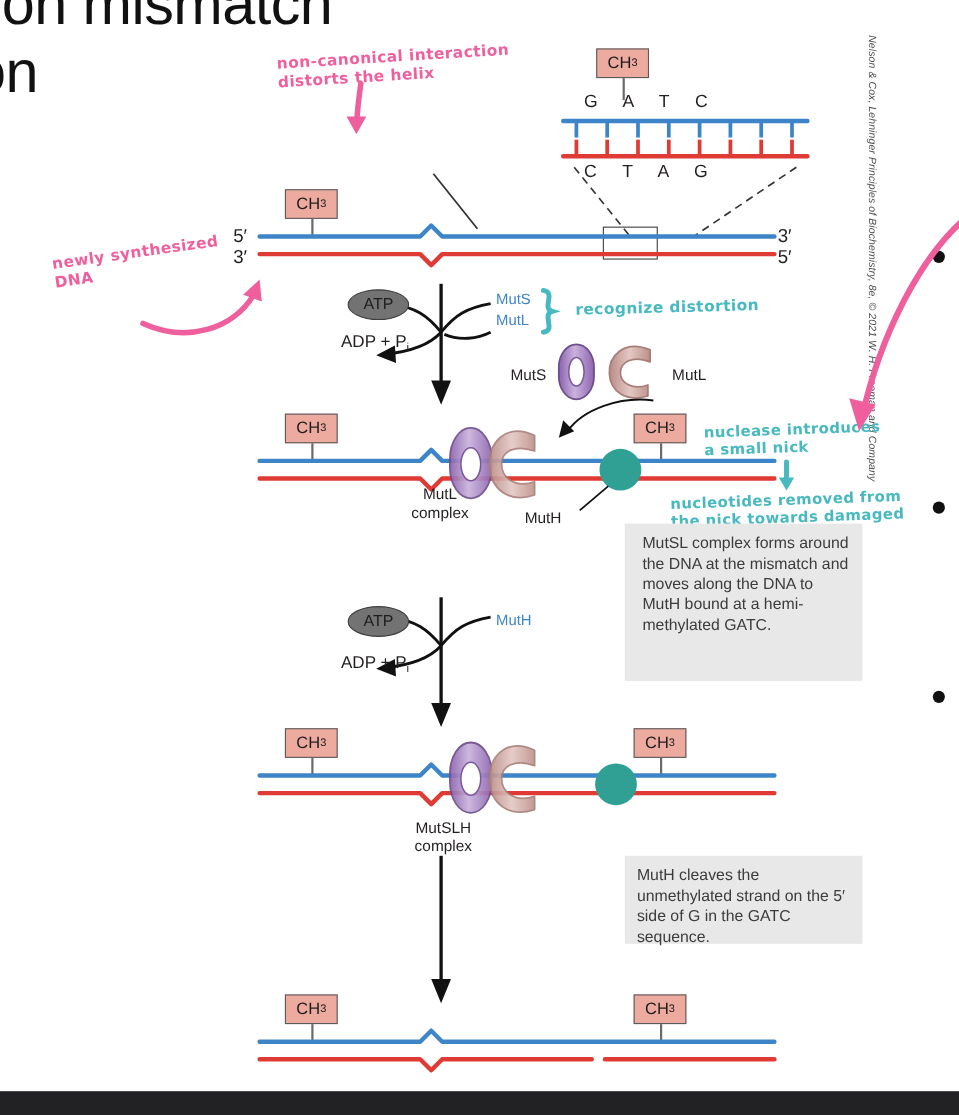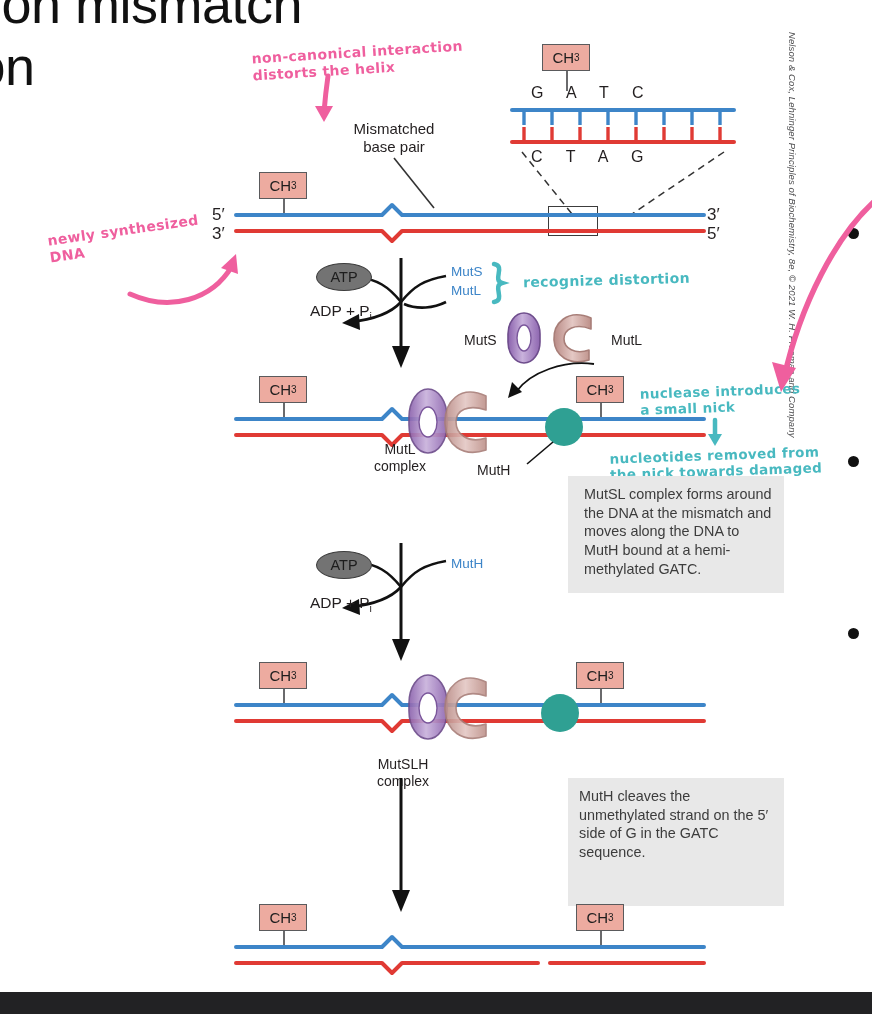--- a/index.html
+++ b/index.html
@@ -133,24 +133,20 @@
   </svg>
 
   <div class="lab" style="left:531px;top:147px;letter-spacing:9.5px;font-size:16px;">C T A G</div>
 
   <svg style="position:absolute;left:500px;top:150px;" width="240" height="80">
     <line x1="22" y1="2" x2="72" y2="64" stroke="#333" stroke-width="1.5" stroke-dasharray="7,5"></line>
     <line x1="224" y1="2" x2="132" y2="64" stroke="#333" stroke-width="1.5" stroke-dasharray="7,5"></line>
   </svg>
   <div style="position:absolute;left:548px;top:206px;width:50px;height:30px;border:1.5px solid #3c3c3c;box-sizing:border-box;"></div>
 
-  <div class="lab" style="left:334px;top:120px;text-align:center;width:120px;">
-    <span>Mismatched</span><br>
-    <span>base pair</span>
-  </div>
   <svg style="position:absolute;left:392px;top:156px;" width="60" height="58">
     <line x1="2" y1="2" x2="42" y2="52" stroke="#333" stroke-width="1.6"></line>
   </svg>
 
   <div class="ch3" style="left:259px;top:172px;">
     <span>CH</span>
       <sub>3</sub>
   </div>
   <div class="ch3-stem" style="left:283px;top:199px;height:16px;"></div>
 
@@ -263,21 +259,21 @@
   </svg>
   <div class="hand hand-teal" style="left:610px;top:447px;font-size:13.5px;transform:rotate(-2deg);">nucleotides removed from
  the nick towards damaged
           base</div>
 
   <svg style="position:absolute;left:770px;top:196px;" width="120" height="200">
     <path d="M108,2 C66,38 30,110 14,182" class="nofill" stroke="#ef5f9e" stroke-width="5.5" stroke-linecap="round"></path>
     <path d="M2,166 L11,196 L26,172 Z" fill="#ef5f9e"></path>
   </svg>
 
-  <div class="callout" style="left:568px;top:476px;width:216px;height:117px;padding-left:16px;">MutSL complex forms around the DNA at the mismatch and moves along the DNA to MutH bound at a hemi-methylated GATC.</div>
+  <div class="callout" style="left:568px;top:476px;width:216px;height:143px;padding-left:16px;">MutSL complex forms around the DNA at the mismatch and moves along the DNA to MutH bound at a hemi-methylated GATC.</div>
 
   <svg style="position:absolute;left:384px;top:543px;" width="140" height="120">
     <line x1="17" y1="0" x2="17" y2="104" stroke="#111" stroke-width="3"></line>
     <path d="M8,96 L17,118 L26,96 Z" fill="#111"></path>
     <path d="M-28,18 C-6,22 4,28 17,44" class="nofill" stroke="#111" stroke-width="2.6"></path>
     <path d="M62,18 C40,22 30,28 17,44" class="nofill" stroke="#111" stroke-width="2.6"></path>
     <path d="M17,44 C6,56 -14,62 -34,64" class="nofill" stroke="#111" stroke-width="2.6"></path>
     <path d="M-25,56 L-42,65 L-24,72 Z" fill="#111"></path>
   </svg>
   <div class="atp" style="left:316px;top:551px;">ATP</div>
@@ -304,26 +300,26 @@
 
   <svg style="position:absolute;left:406px;top:672px;" width="46" height="72">
     <rect x="3" y="3" width="38" height="64" rx="19" ry="28" fill="url(#gMutS)" stroke="#6e4d8c" stroke-width="1.6" opacity="0.92"></rect>
     <ellipse cx="22" cy="36" rx="9" ry="15" fill="#ffffff" stroke="#7a569b" stroke-width="1.4"></ellipse>
   </svg>
   <svg style="position:absolute;left:440px;top:672px;" width="62" height="72">
     <path d="M46,10 C20,-2 4,16 5,38 C6,58 22,72 46,64 L46,52 C28,58 16,48 16,36 C16,24 28,18 46,24 Z" fill="url(#gMutL)" stroke="#a87e78" stroke-width="1.6" stroke-linejoin="round" opacity="0.9"></path>
   </svg>
   <div style="position:absolute;left:541px;top:694px;width:38px;height:38px;border-radius:50%;background:#2fa093;"></div>
 
-  <div class="lab-sm" style="left:352px;top:744px;text-align:center;width:102px;margin-top:12px;">
+  <div class="lab-sm" style="left:352px;top:744px;text-align:center;width:102px;">
     <span>MutSLH</span><br>
     <span>complex</span>
   </div>
 
-  <div class="callout" style="left:568px;top:778px;width:216px;height:128px;">MutH cleaves the unmethylated strand on the 5′ side of G in the GATC sequence.</div>
+  <div class="callout" style="left:568px;top:778px;width:216px;height:80px;">MutH cleaves the unmethylated strand on the 5′ side of G in the GATC sequence.</div>
 
   <svg style="position:absolute;left:384px;top:778px;" width="40" height="136">
     <line x1="17" y1="0" x2="17" y2="120" stroke="#111" stroke-width="3"></line>
     <path d="M8,112 L17,134 L26,112 Z" fill="#111"></path>
   </svg>
 
   <div class="ch3" style="left:259px;top:904px;">
     <span>CH</span>
       <sub>3</sub>
   </div>

